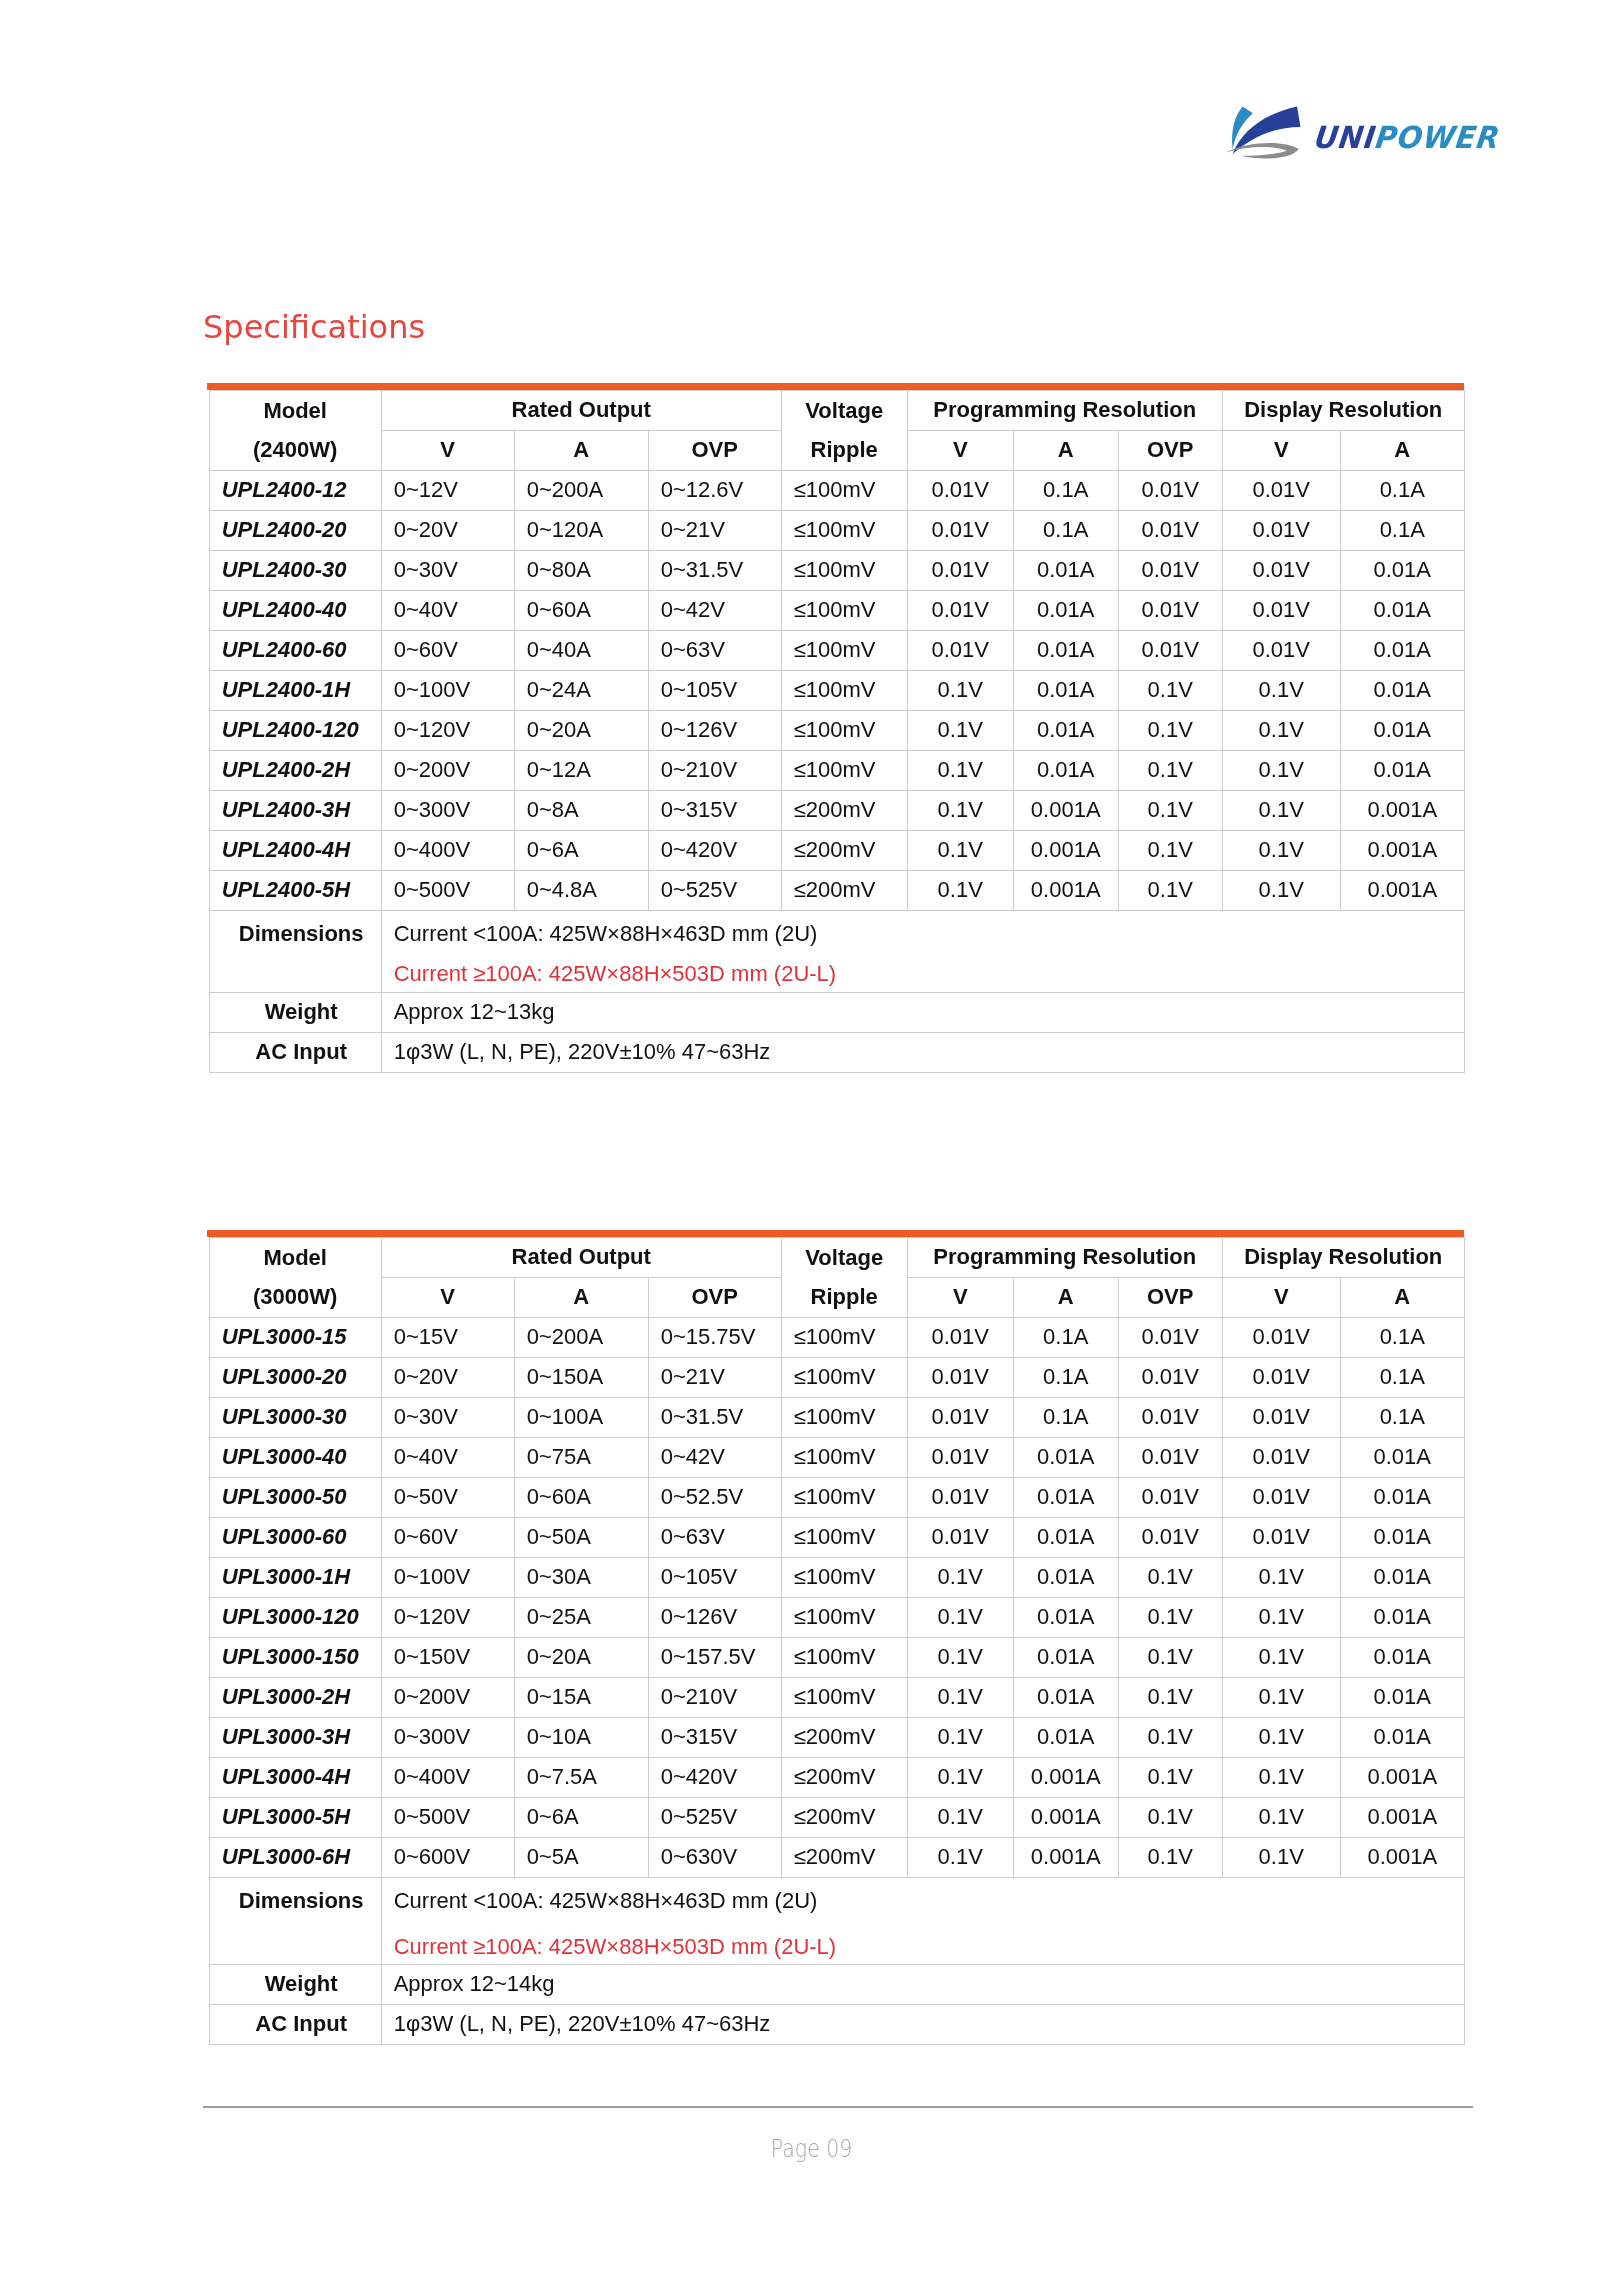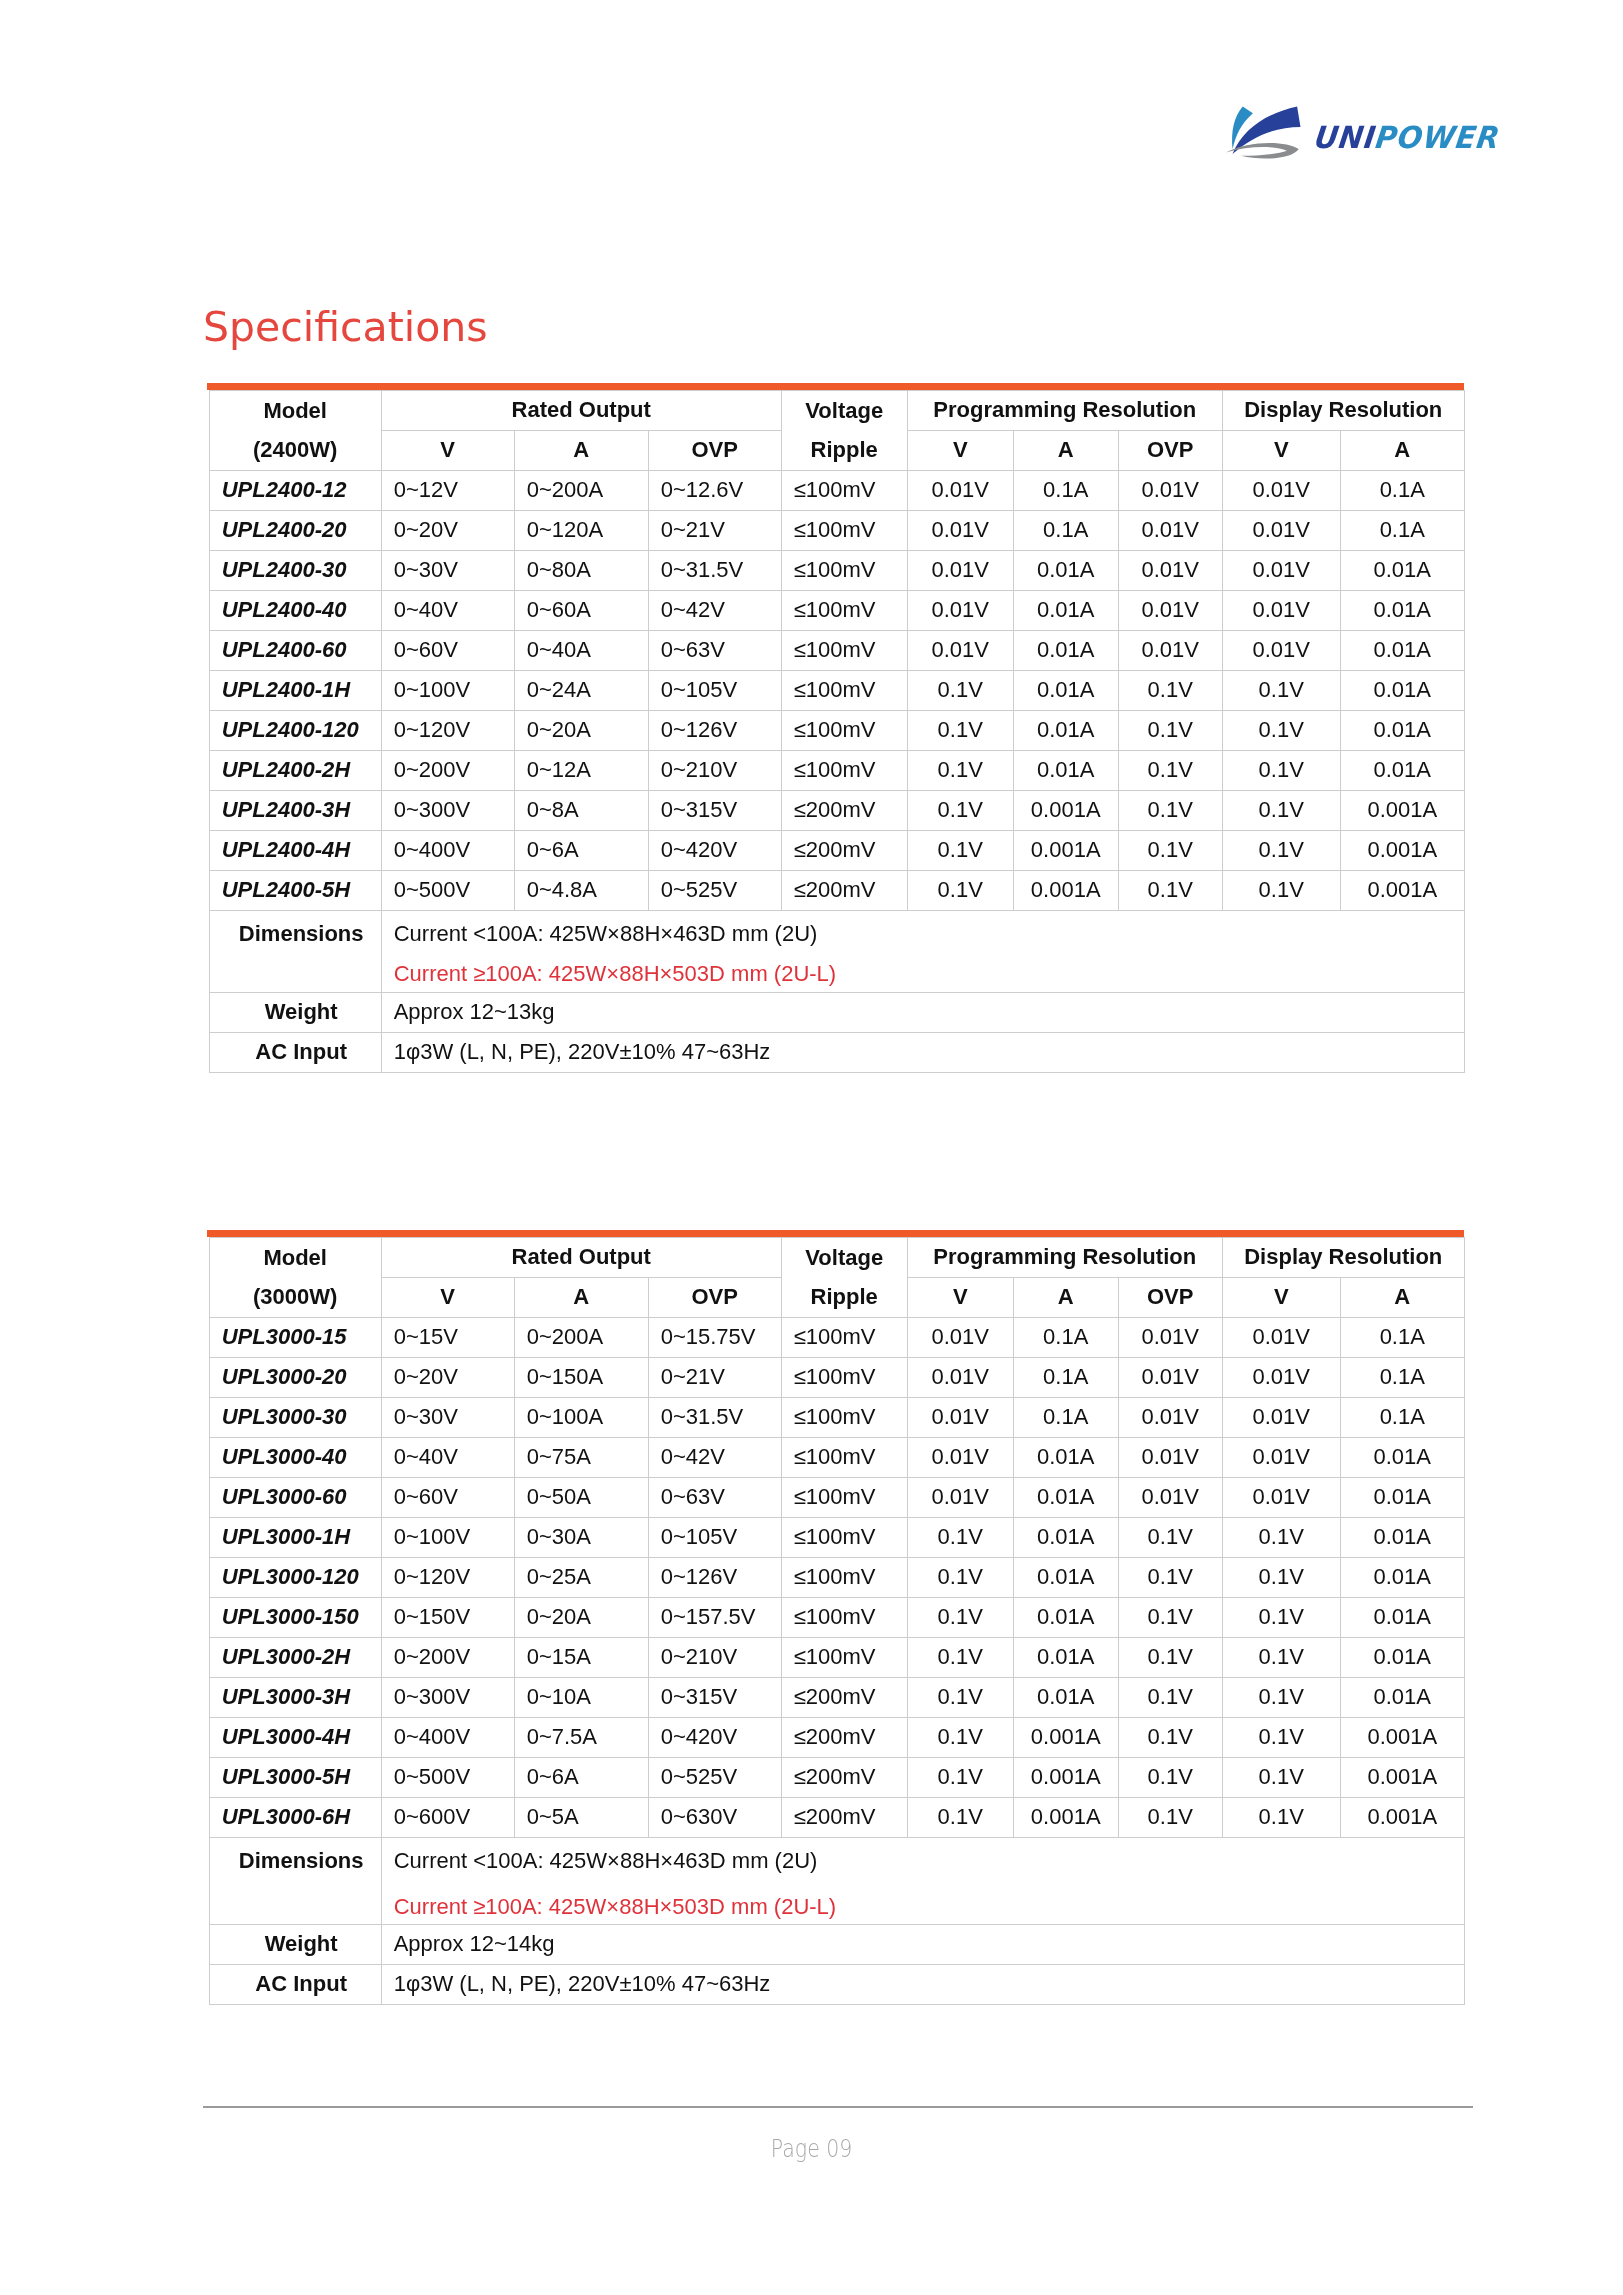--- a/index.html
+++ b/index.html
@@ -10,21 +10,21 @@
   .logo { position: absolute; left: 1224px; top: 98px; width: 254px; height: 68px; }
   .logo svg { position: absolute; left: 0; top: 0; }
   .logo .wordmark { position: absolute; left: 91px; top: 22px; font-family: "DejaVu Sans", sans-serif;
          font-weight: bold; font-style: italic; font-size: 29px; letter-spacing: 0.8px; line-height: 34px;
          transform: skewX(-8deg) scaleY(1.05); white-space: nowrap; }
   .logo .uni { color: #27409a; }
   .logo .power { color: #2a8cc4; }
 
   
   .page-title { position: absolute; left: 203px; top: 306px; font-family: "DejaVu Sans", sans-serif;
-         font-size: 41px; color: #e5473f; letter-spacing: 0px; line-height: 42px; }
+         font-size: 32px; color: #e5473f; letter-spacing: 0px; line-height: 42px; }
 
   
   .spec-block { position: absolute; left: 207px; width: 1257px; }
   .orange-bar { height: 6.8px; background: #f05a28; }
   table.spec { border-collapse: collapse; width: 1256px; margin-left: 1.7px; table-layout: fixed; }
   table.spec td, table.spec th { border: 1.7px solid #cdcdcd; padding: 0; font-size: 22px; line-height: 22px; }
   table.spec th { font-weight: bold; text-align: center; height: 39px; }
   table.spec td { height: 39px; }
   td.model { font-weight: bold; padding-left: 12px !important; text-align: left; font-style: italic; }
   td.left { text-align: left; padding-left: 12px !important; }
@@ -325,20 +325,32 @@
           <td class="left">0~75A</td>
           <td class="left">0~42V</td>
           <td class="left">≤100mV</td>
           <td class="center">0.01V</td>
           <td class="center">0.01A</td>
           <td class="center">0.01V</td>
           <td class="center">0.01V</td>
           <td class="center">0.01A</td>
         </tr>
         <tr>
+          <td class="model">UPL3000-50</td>
+          <td class="left">0~50V</td>
+          <td class="left">0~60A</td>
+          <td class="left">0~52.5V</td>
+          <td class="left">≤100mV</td>
+          <td class="center">0.01V</td>
+          <td class="center">0.01A</td>
+          <td class="center">0.01V</td>
+          <td class="center">0.01V</td>
+          <td class="center">0.01A</td>
+        </tr>
+        <tr>
           <td class="model">UPL3000-60</td>
           <td class="left">0~60V</td>
           <td class="left">0~50A</td>
           <td class="left">0~63V</td>
           <td class="left">≤100mV</td>
           <td class="center">0.01V</td>
           <td class="center">0.01A</td>
           <td class="center">0.01V</td>
           <td class="center">0.01V</td>
           <td class="center">0.01A</td>

